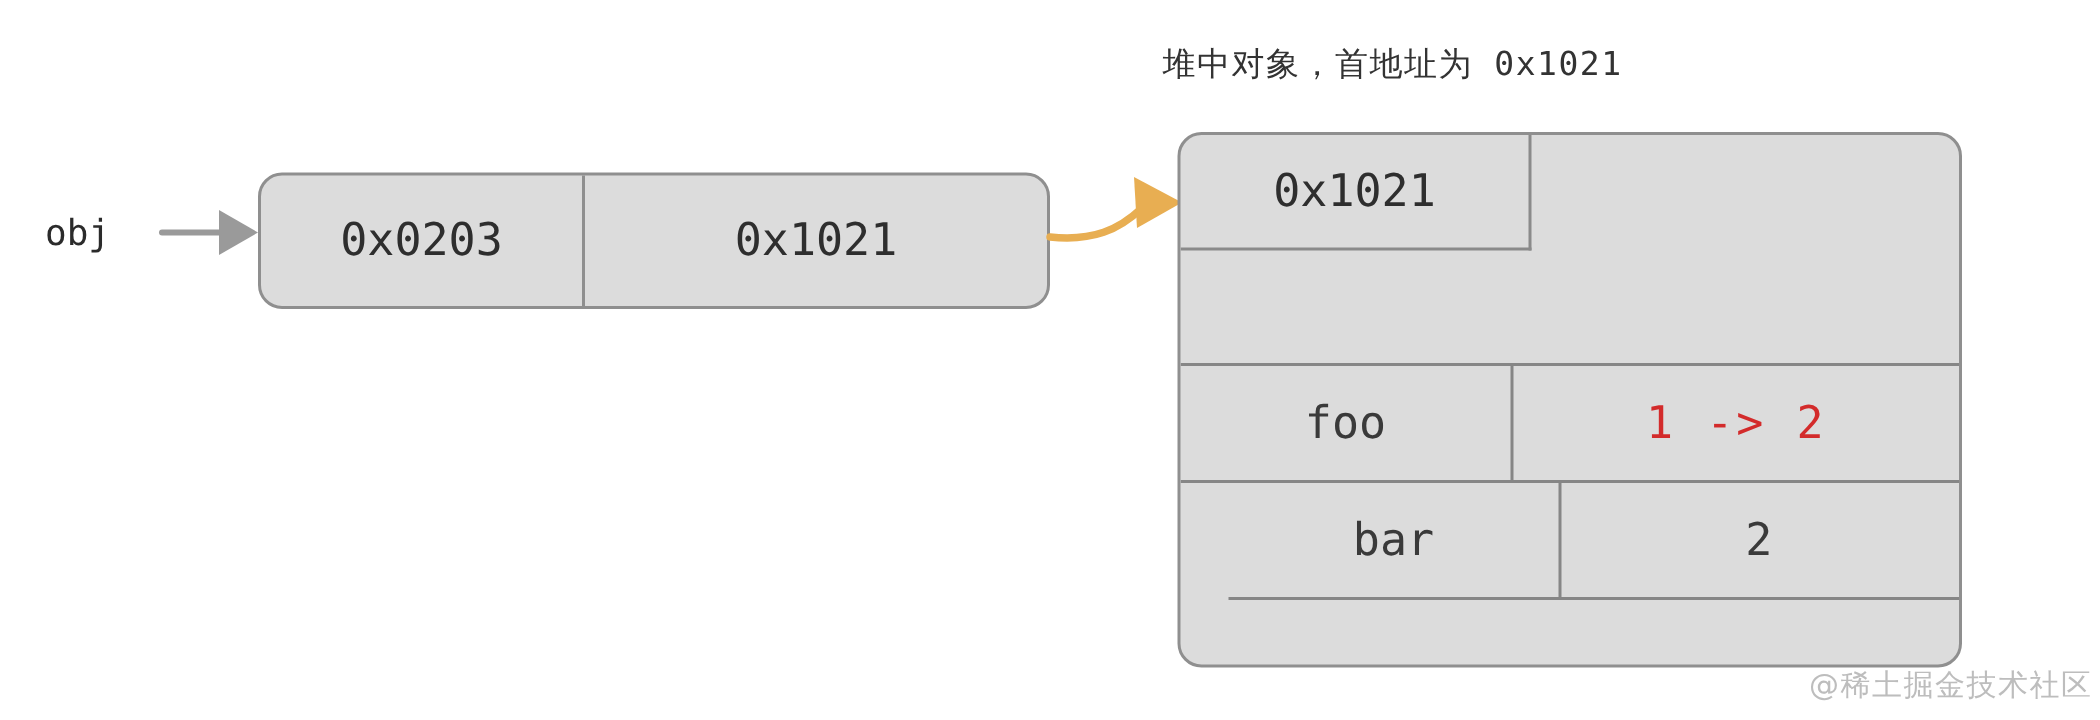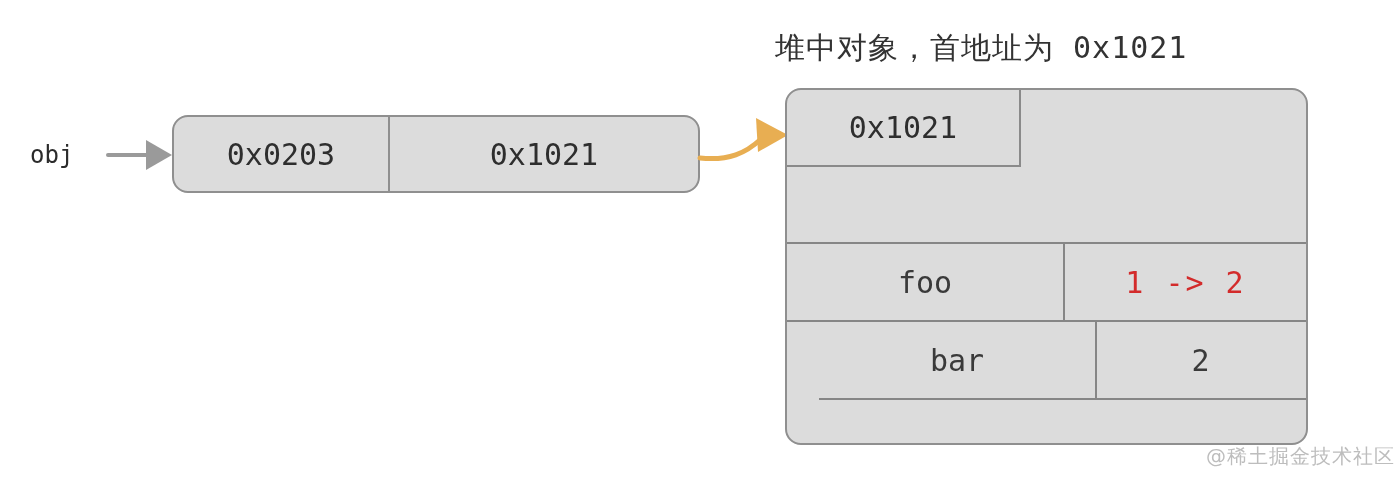--- a/index.html
+++ b/index.html
@@ -45,21 +45,21 @@
     height: 0;
     border-left: 26px solid #9a9a9a;
     border-top: 15px solid transparent;
     border-bottom: 15px solid transparent;
   }
   .obj-node {
     position: absolute;
     left: 172px;
     top: 115px;
     width: 528px;
-    height: 78px;
+    height: 91px;
     box-sizing: border-box;
     background: #dcdcdc;
     border: 2px solid #8f8f8f;
     border-radius: 16px;
     display: flex;
   }
   .obj-cell {
     display: flex;
     align-items: center;
     justify-content: center;
@@ -82,21 +82,21 @@
     top: 106px;
     width: 100px;
     height: 72px;
   }
 
   
   .heap-title {
     position: absolute;
     left: 775px;
     top: 28px;
-    font-size: 30px;
+    font-size: 22px;
     color: #333333;
     letter-spacing: 1px;
     white-space: nowrap;
   }
   .heap-box {
     position: absolute;
     left: 785px;
     top: 88px;
     width: 523px;
     height: 357px;
@@ -134,21 +134,21 @@
     border-top: 2px solid #868686;
     border-bottom: 2px solid #868686;
   }
   .row-bar {
     top: 232px;
     height: 78px;
     border-bottom: 2px solid #868686;
     margin-left: 32px;
   }
   .field-name {
-    width: 278px;
+    width: 222px;
     box-sizing: border-box;
     border-right: 2px solid #868686;
     display: flex;
     align-items: center;
     justify-content: center;
     font-size: 30px;
     color: #3a3a3a;
   }
   .field-value {
     flex: 1;

